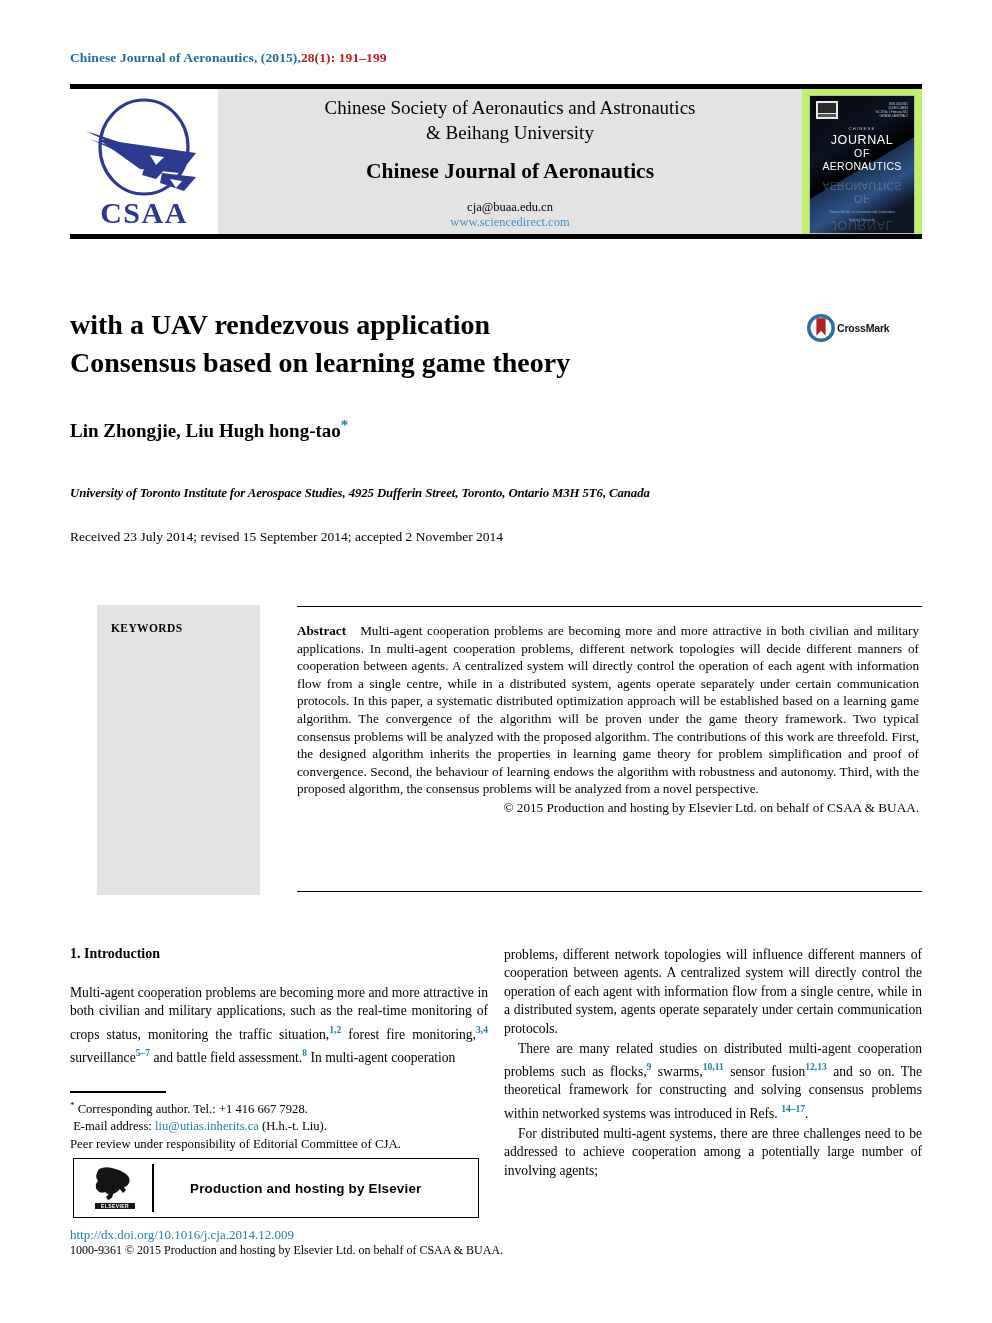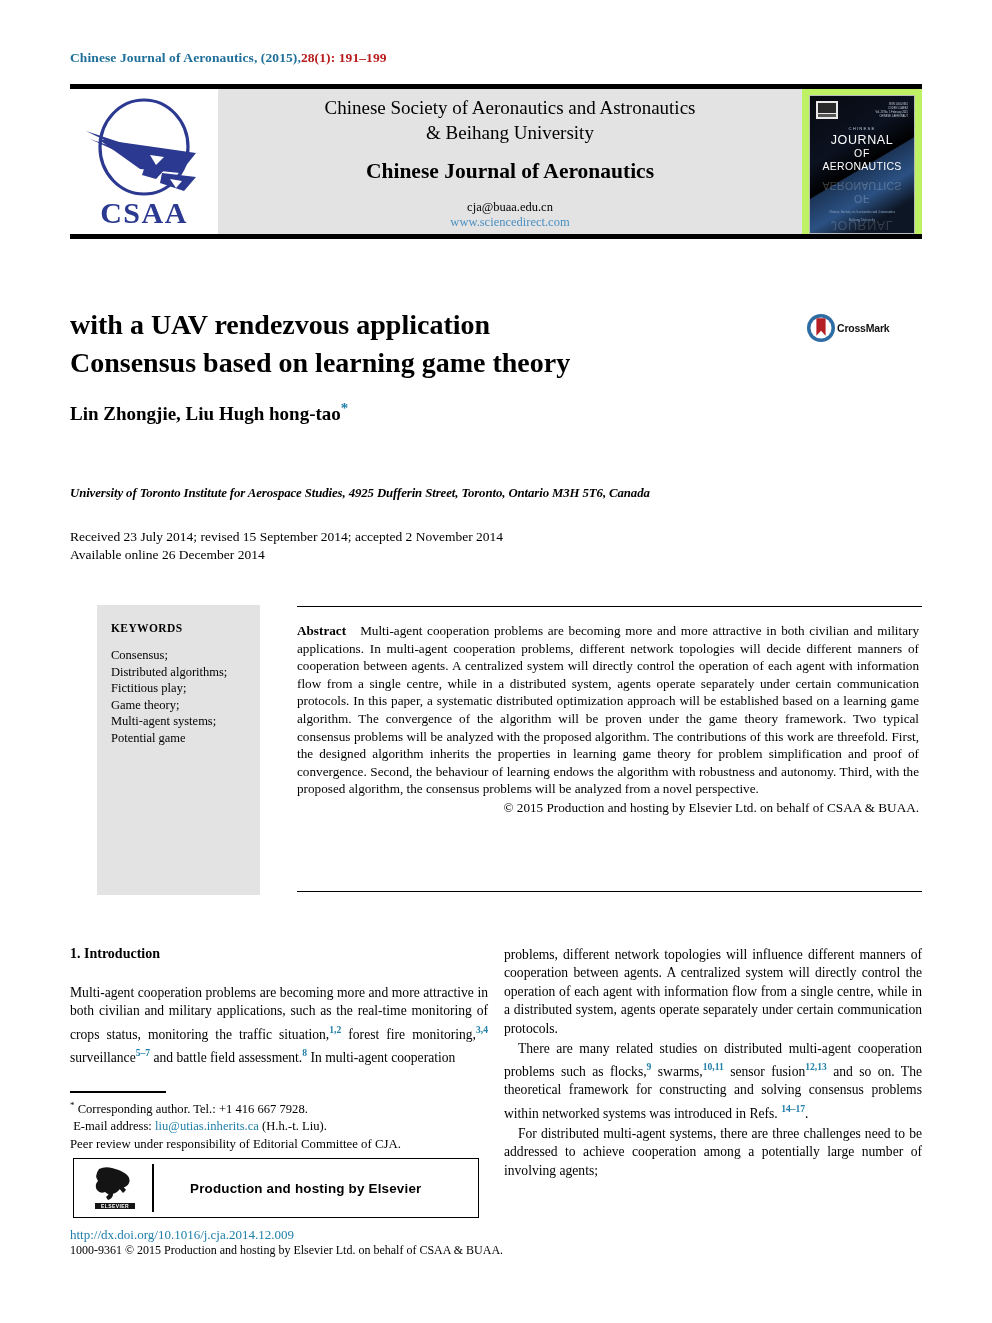--- a/index.html
+++ b/index.html
@@ -124,21 +124,21 @@
   }
   .crossmark-label {
     font-size: 10.5px;
     font-weight: bold;
     font-family: "Liberation Sans", sans-serif;
     color: #111;
     letter-spacing: -0.2px;
   }
   .authors {
     position: absolute;
-    left: 70px; top: 400px;
+    left: 70px; top: 417px;
     font-size: 19px;
     font-weight: bold;
     font-family: "Liberation Serif", serif;
   }
   .authors .star { color: #1f7fa8; font-size: 15px; vertical-align: super; }
   .affil {
     position: absolute;
     left: 70px; top: 486px;
     font-size: 12.8px;
     font-style: italic;
@@ -383,34 +383,25 @@
   </div>
 
   <div class="authors">
     <span>Lin Zhongjie, Liu Hugh hong-tao</span><span class="star">*</span>
   </div>
 
   <div class="affil">University of Toronto Institute for Aerospace Studies, 4925 Dufferin Street, Toronto, Ontario M3H 5T6, Canada</div>
 
   <div class="dates">
     <div>Received 23 July 2014; revised 15 September 2014; accepted 2 November 2014</div>
-    <div>Available online 26 December 2014</div>
   </div>
 
   <div class="kw-box">
     <div class="kw-inner">
       <div class="kw-title">KEYWORDS</div>
-      <div class="kw-list">
-        <div>Consensus;</div>
-        <div>Distributed algorithms;</div>
-        <div>Fictitious play;</div>
-        <div>Game theory;</div>
-        <div>Multi-agent systems;</div>
-        <div>Potential game</div>
-      </div>
     </div>
   </div>
 
   <div class="abs-rule-top"></div>
   <div class="abstract">
     <span style="font-weight:bold">Abstract</span>&nbsp;&nbsp;&nbsp;<span>Multi-agent cooperation problems are becoming more and more attractive in both civilian and military applications. In multi-agent cooperation problems, different network topologies will decide different manners of cooperation between agents. A centralized system will directly control the operation of each agent with information flow from a single centre, while in a distributed system, agents operate separately under certain communication protocols. In this paper, a systematic distributed optimization approach will be established based on a learning game algorithm. The convergence of the algorithm will be proven under the game theory framework. Two typical consensus problems will be analyzed with the proposed algorithm. The contributions of this work are threefold. First, the designed algorithm inherits the properties in learning game theory for problem simplification and proof of convergence. Second, the behaviour of learning endows the algorithm with robustness and autonomy. Third, with the proposed algorithm, the consensus problems will be analyzed from a novel perspective.</span>
     <div class="abs-copy">© 2015 Production and hosting by Elsevier Ltd. on behalf of CSAA &amp; BUAA.</div>
   </div>
   <div class="abs-rule-bottom"></div>
 

